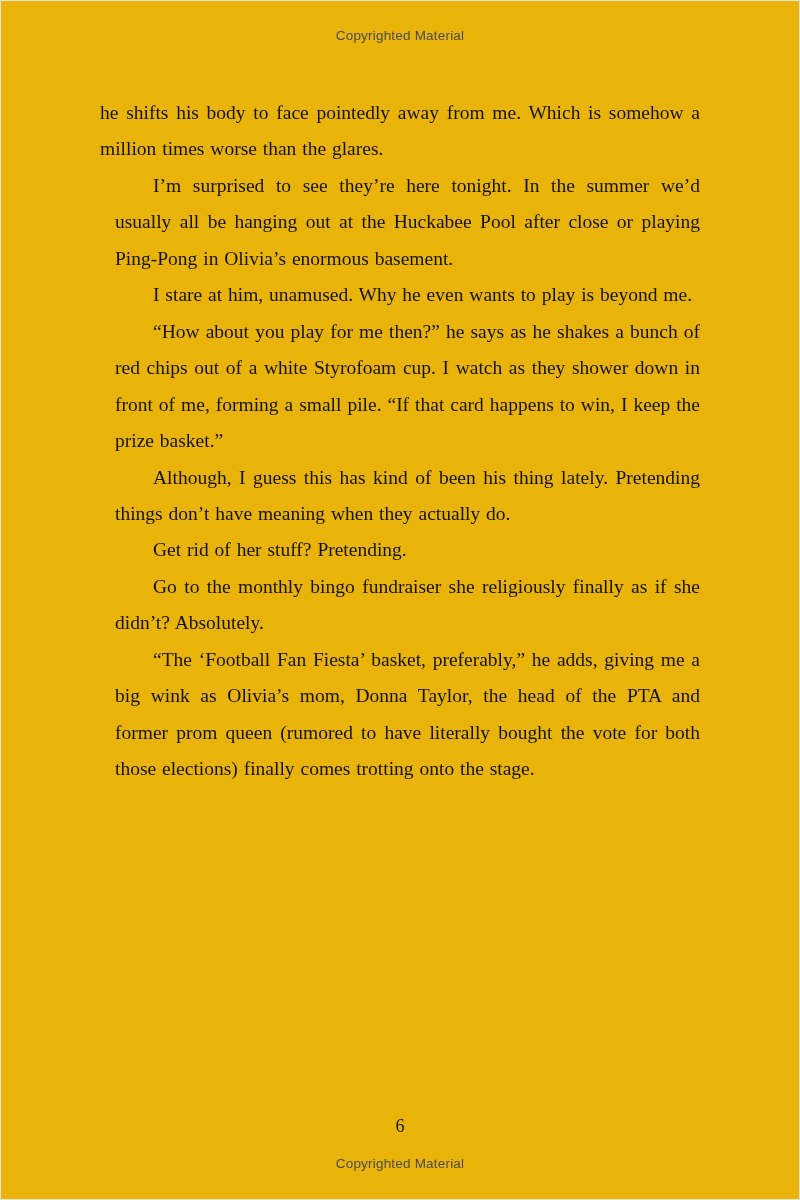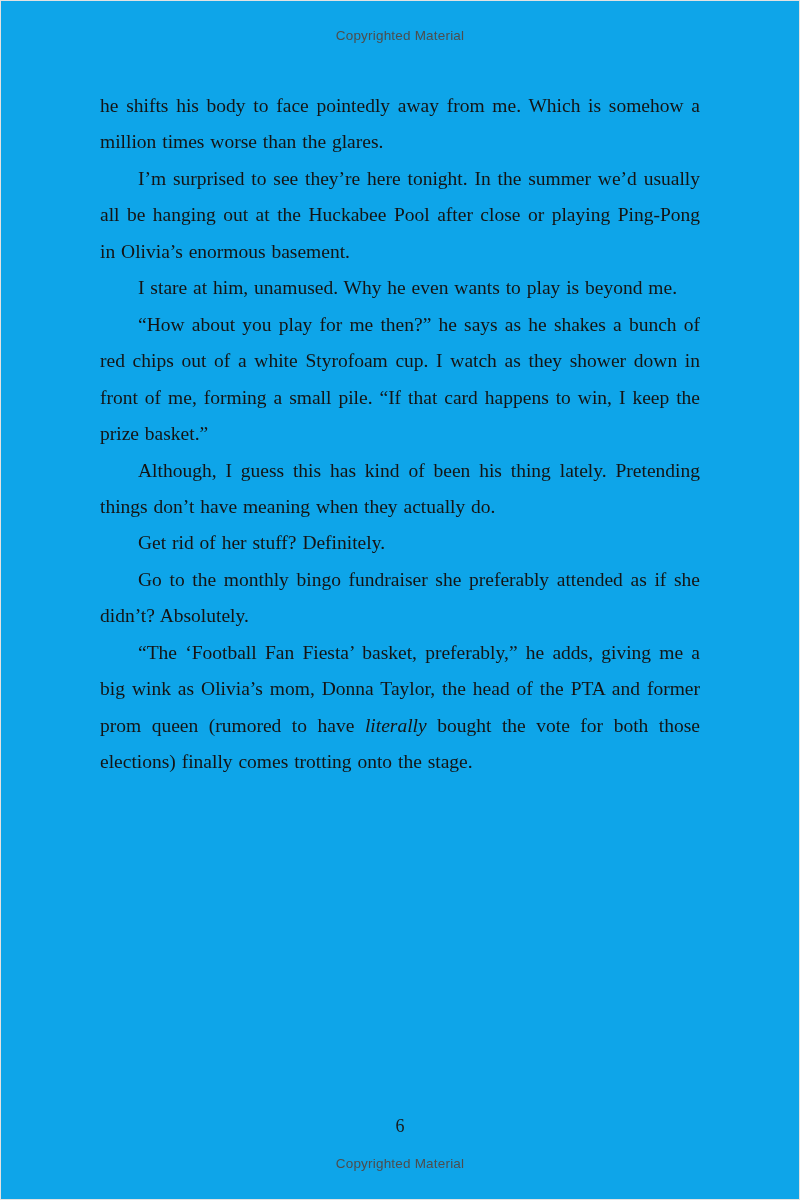--- a/index.html
+++ b/index.html
@@ -4,53 +4,53 @@
 <style>
   html, body {
     margin: 0;
     padding: 0;
     background: #ffffff;
   }
   .page {
     position: relative;
     width: 800px;
     height: 1200px;
-    background: #0ea5e9;
+    background: #eab308;
     box-shadow: inset 0 0 0 1px #e2e2e2;
     font-family: "Liberation Serif", serif;
     overflow: hidden;
   }
   .copyright-notice {
     position: absolute;
     left: 0;
     width: 100%;
     text-align: center;
     font-family: "Liberation Sans", sans-serif;
     font-size: 13.5px;
     color: #4d4d4d;
     letter-spacing: 0.2px;
   }
   .copyright-notice.top { top: 28px; }
   .copyright-notice.bottom { top: 1156px; }
   .body-text {
     position: absolute;
-    top: 88px;
+    top: 95px;
     left: 100px;
     width: 600px;
   }
   .para {
     margin: 0;
     font-size: 19.5px;
     line-height: 36.45px;
     color: #141414;
     text-align: justify;
     word-spacing: 1px;
   }
-  .para.indent { text-indent: 38px; }
-  .italic { font-style: italic; }
+  .para.indent { text-indent: 38px; margin-left: 15px; }
+  .italic { }
   .page-number {
     position: absolute;
     left: 0;
     width: 100%;
     top: 1116px;
     text-align: center;
     font-family: "Liberation Serif", serif;
     font-size: 18px;
     color: #1a1a1a;
   }
@@ -61,22 +61,22 @@
 <div class="page">
 
   <div class="copyright-notice top">Copyrighted Material</div>
 
   <div class="body-text">
       <p class="para"><span>he shifts his body to face pointedly away from me. Which is somehow a million times worse than the glares.</span></p>
       <p class="para indent"><span>I’m surprised to see they’re here tonight. In the summer we’d usually all be hanging out at the Huckabee Pool after close or playing Ping-Pong in Olivia’s enormous basement.</span></p>
       <p class="para indent"><span>I stare at him, unamused. Why he even wants to play is beyond me.</span></p>
       <p class="para indent"><span>“How about you play for me then?” he says as he shakes a bunch of red chips out of a white Styrofoam cup. I watch as they shower down in front of me, forming a small pile. “If that card happens to win, I keep the prize basket.”</span></p>
       <p class="para indent"><span>Although, I guess this has kind of been his thing lately. Pretending things don’t have meaning when they actually do.</span></p>
-      <p class="para indent"><span>Get rid of her stuff? Definitely.</span></p>
-      <p class="para indent"><span>Go to the monthly bingo fundraiser she preferably attended as if she didn’t? Absolutely.</span></p>
+      <p class="para indent"><span>Get rid of her stuff? Pretending.</span></p>
+      <p class="para indent"><span>Go to the monthly bingo fundraiser she religiously finally as if she didn’t? Absolutely.</span></p>
       <p class="para indent"><span>“The ‘Football Fan Fiesta’ basket, preferably,” he adds, giving me a big wink as Olivia’s mom, Donna Taylor, the head of the PTA and former prom queen (rumored to have </span><span class="italic">literally</span><span> bought the vote for both those elections) finally comes trotting onto the stage.</span></p>
     </div>
 
   <div class="page-number">6</div>
 
   <div class="copyright-notice bottom">Copyrighted Material</div>
 
 </div>
 
 </body></html>

